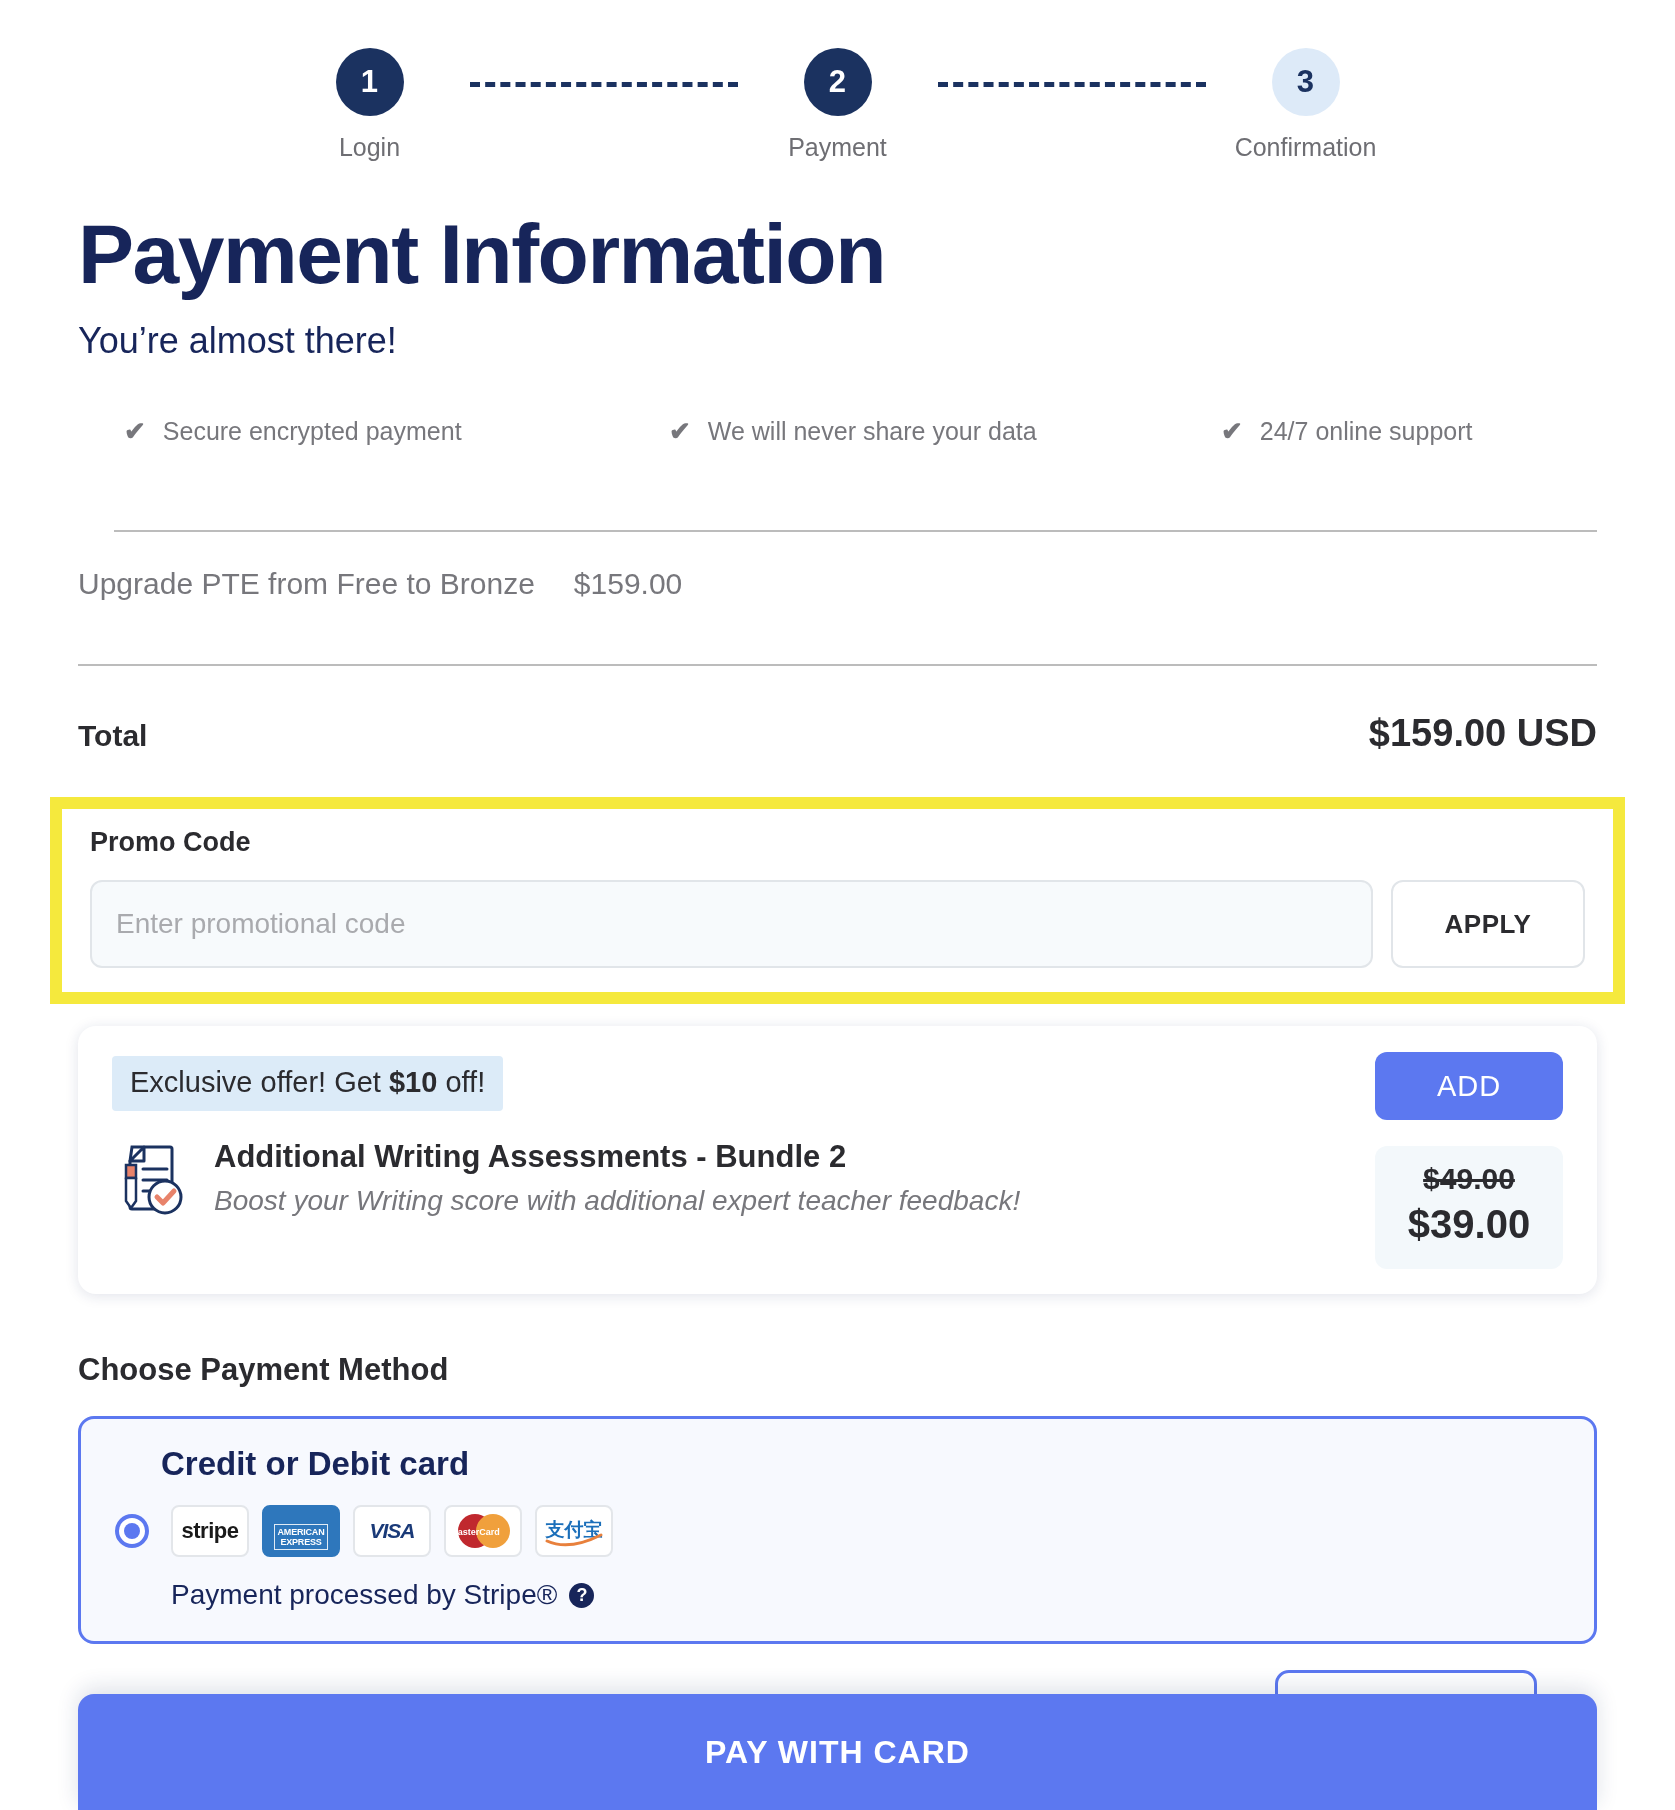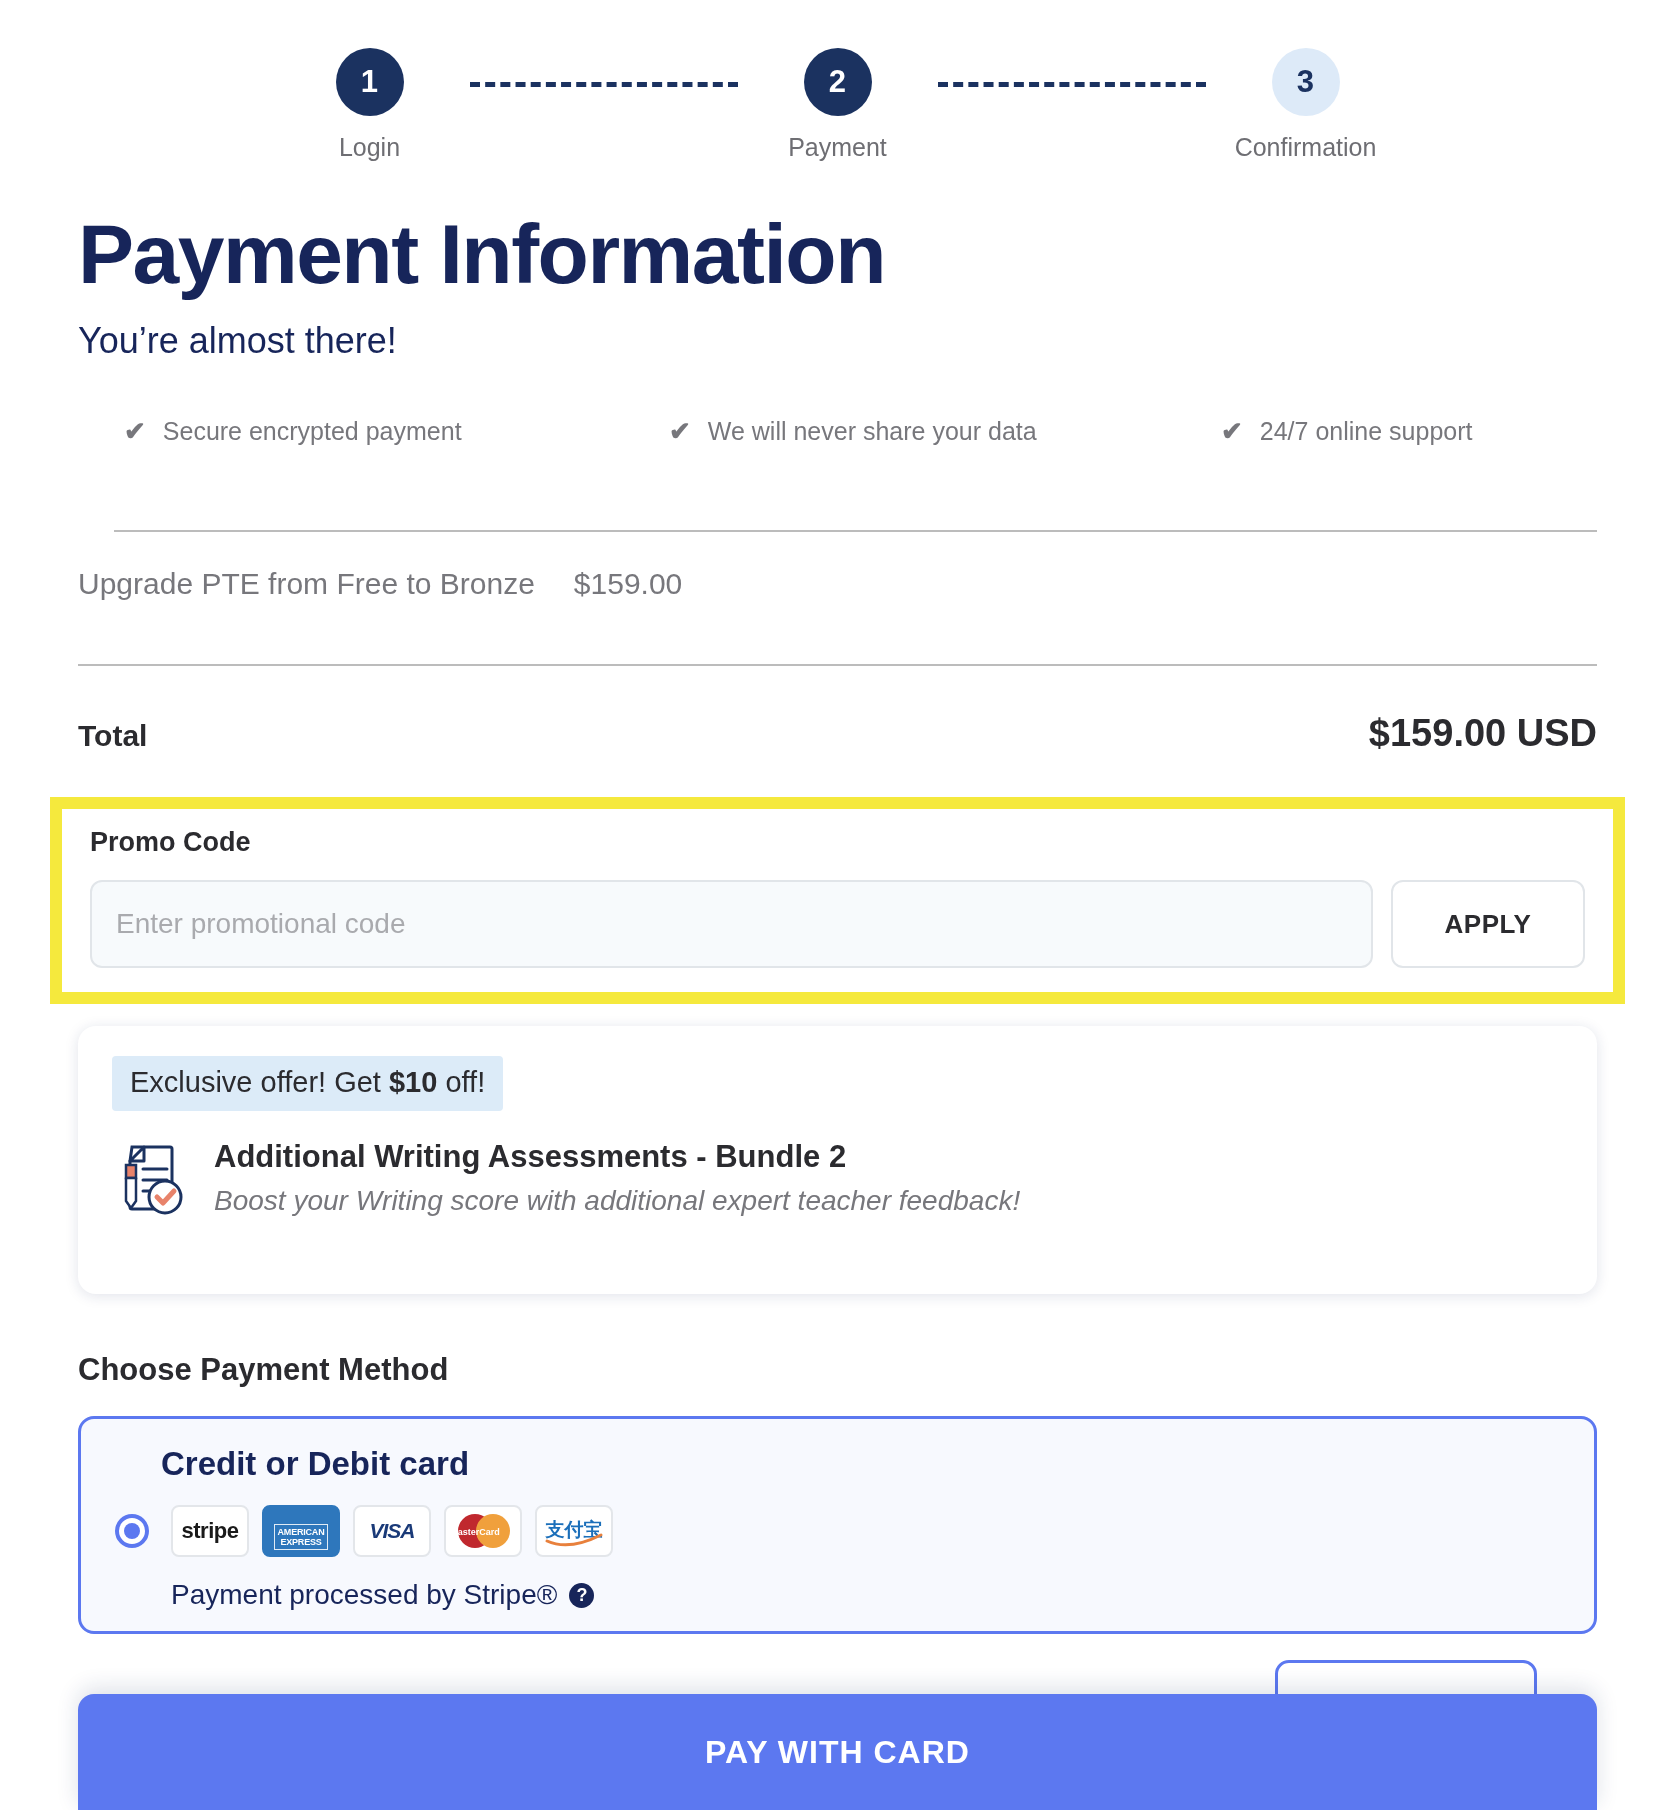--- a/index.html
+++ b/index.html
@@ -285,21 +285,21 @@
     margin-top: 58px;
     font-size: 31px;
     font-weight: bold;
     color: #2B2B2F;
   }
   .method-card {
     margin-top: 28px;
     border: 3px solid #5C78F0;
     border-radius: 16px;
     background: #F7F9FE;
-    padding: 26px 34px 20px 34px;
+    padding: 26px 34px 30px 34px;
   }
   .method-name {
     font-size: 33px;
     font-weight: bold;
     color: #17255A;
     margin-left: 46px;
   }
   .method-row {
     display: flex;
     align-items: center;
@@ -489,20 +489,27 @@
             <circle cx="53" cy="56" r="16" fill="#ffffff" stroke="#1B3260" stroke-width="3"></circle>
             <path d="M45 56 l6 6 l11 -12" fill="none" stroke="#E8836B" stroke-width="5" stroke-linecap="round" stroke-linejoin="round"></path>
           </svg>
         </span>
         <div>
           <div class="offer-name">Additional Writing Assessments - Bundle 2</div>
           <div class="offer-desc">Boost your Writing score with additional expert teacher feedback!</div>
         </div>
       </div>
 
+      <div class="offer-right">
+        <button class="add-btn">ADD</button>
+        <div class="price-box">
+          <div class="price-old">$49.00</div>
+          <div class="price-new">$39.00</div>
+        </div>
+      </div>
     </div>
 
     <div class="method-title">Choose Payment Method</div>
 
     <div class="method-card">
       <div class="method-name">Credit or Debit card</div>
 
       <div class="method-row">
         <span class="radio">
           <span class="radio-dot"></span>

